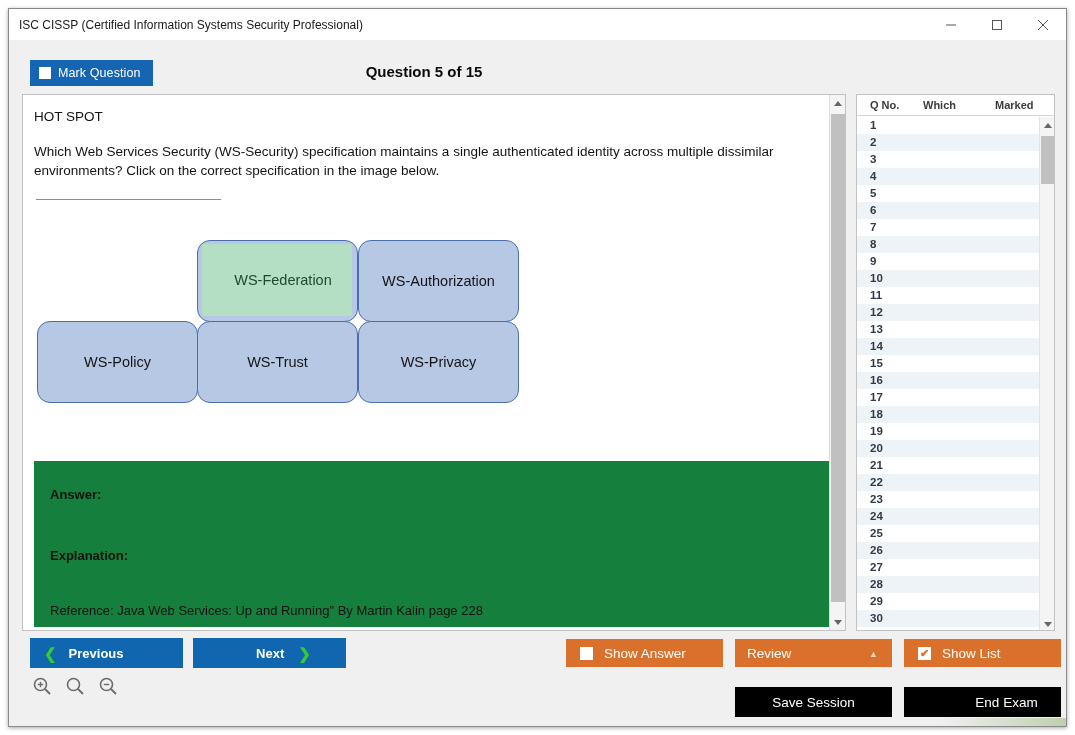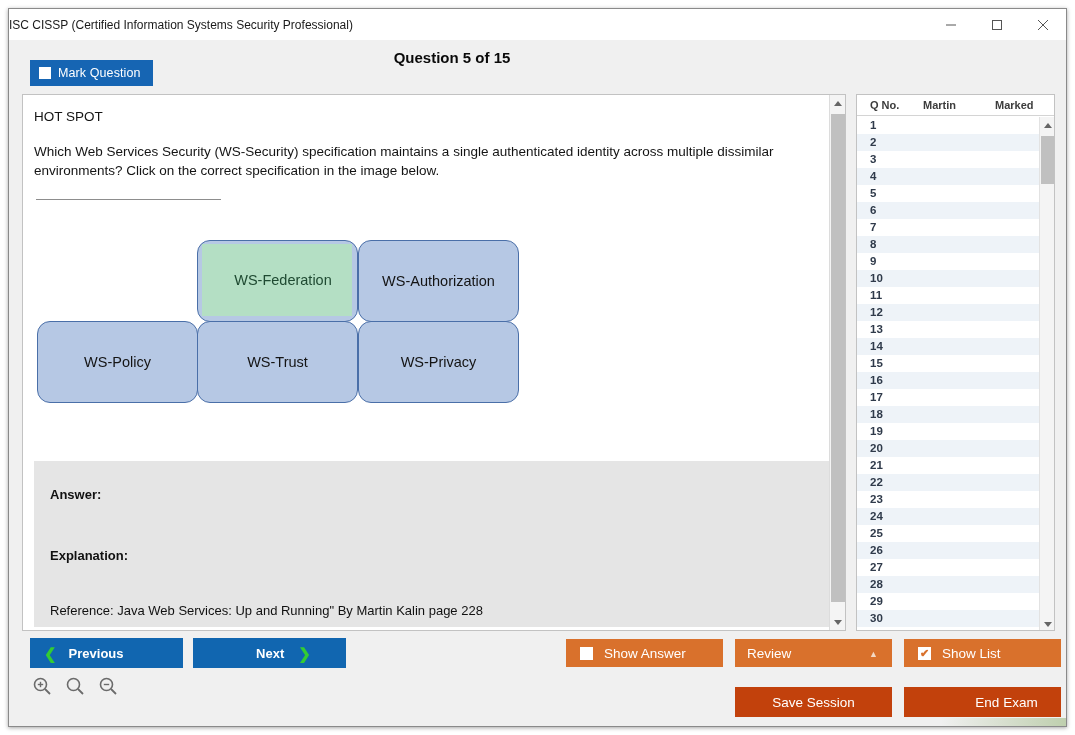--- a/index.html
+++ b/index.html
@@ -21,21 +21,21 @@
 
   
   .titlebar {
     position: absolute; left: 0; top: 0;
     width: 100%; height: 31px;
     background: #ffffff;
     display: flex; align-items: center;
   }
   .title-text {
     font-size: 12px; color: #1a1a1a;
-    white-space: nowrap;
+    margin-left: 10px; white-space: nowrap;
   }
   .win-ctrls { margin-left: auto; display: flex; height: 100%; }
   .win-btn {
     width: 46px; height: 31px;
     display: flex; align-items: center; justify-content: center;
   }
   .win-btn svg { display: block; }
 
   
   .header {
@@ -52,23 +52,23 @@
   }
   .mark-btn .cbx {
     width: 12px; height: 12px;
     background: #ffffff; border: 1px solid #ffffff;
   }
   .mark-btn .lbl {
     color: #ffffff; font-size: 12.5px; font-weight: normal;
     white-space: nowrap; letter-spacing: .1px;
   }
   .qcounter {
-    position: absolute; left: 0; top: 40px;
+    position: absolute; left: 0; top: 54px;
     width: 830px; text-align: center;
-    font-size: 15px; font-weight: bold; color: #0a0a0a; margin-left: 28px;
+    font-size: 15px; font-weight: bold; color: #0a0a0a;
   }
 
   
   .content-pane {
     position: absolute; left: 13px; top: 85px;
     width: 824px; height: 537px;
     background: #ffffff;
     border: 1px solid #c2c2c2;
     overflow: hidden;
   }
@@ -117,21 +117,21 @@
     width: 162px; height: 72px;
     display: flex; align-items: center; justify-content: center;
     font-size: 14.5px; color: #1f4a32;
     pointer-events: none;
   }
 
   
   .answer-panel {
     position: absolute; left: 11px; top: 366px;
     width: 811px; height: 166px;
-    background: #e5e5e5;
+    background: #15803d;
   }
   .ap-line { position: absolute; left: 16px; font-size: 13px; color: #111; }
   .ap-bold { font-weight: bold; }
   .ap-answer { top: 26px; }
   .ap-explanation { top: 87px; }
   .ap-reference { top: 142px; font-weight: normal; }
 
   
   .vscroll {
     position: absolute; right: 0; top: 0;
@@ -188,21 +188,21 @@
 
   
   .footer { position: absolute; left: 0; bottom: 0; width: 100%; height: 95px; background: #f0f0f0; }
   .btn {
     position: absolute; border: none; cursor: pointer;
     display: flex; align-items: center;
     font-size: 13px; font-weight: bold; color: #ffffff;
   }
   .btn-blue { background: #1166b0; height: 30px; padding-left: 28px; }
   .btn-orange { background: #d9712c; height: 28px; font-weight: normal; font-size: 13.5px; }
-  .btn-navy { background: #c2410c; height: 30px; font-weight: normal; font-size: 13.5px; justify-content: center; }
+  .btn-navy { background: #000000; height: 30px; font-weight: normal; font-size: 13.5px; justify-content: center; }
 
   .btn-prev { left: 21px; top: 629px; width: 153px; padding-left: 14px; gap: 12px; }
   .btn-next { left: 184px; top: 629px; width: 153px; justify-content: center; gap: 14px; }
   .chev { font-size: 15px; color: #33cc33; font-weight: bold; line-height: 1; }
 
   .zoomrow { position: absolute; left: 22px; top: 666px; display: flex; gap: 11px; }
   .zoom-ic { width: 22px; height: 22px; cursor: pointer; display: flex; align-items: center; justify-content: center; }
 
   .btn-showanswer { left: 557px; top: 630px; width: 157px; padding-left: 14px; gap: 11px; }
   .btn-review { left: 726px; top: 630px; width: 157px; padding-left: 12px; }
@@ -298,21 +298,21 @@
         <svg width="8" height="6" viewBox="0 0 8 6">
             <polygon points="4,6 0,1 8,1" fill="#666"></polygon>
           </svg>
       </div>
     </div>
   </div>
 
   <div class="qlist-wrap">
     <div class="qlist-head">
       <span class="qh-no">Q No.</span>
-      <span class="qh-ans">Martin</span>
+      <span class="qh-ans">Which</span>
       <span class="qh-mark">Marked</span>
     </div>
     <div class="qlist-body" id="qlist-body">
         <div class="qrow">
           <span class="n">1</span>
         </div>
         <div class="qrow alt">
           <span class="n">2</span>
         </div>
         <div class="qrow">

